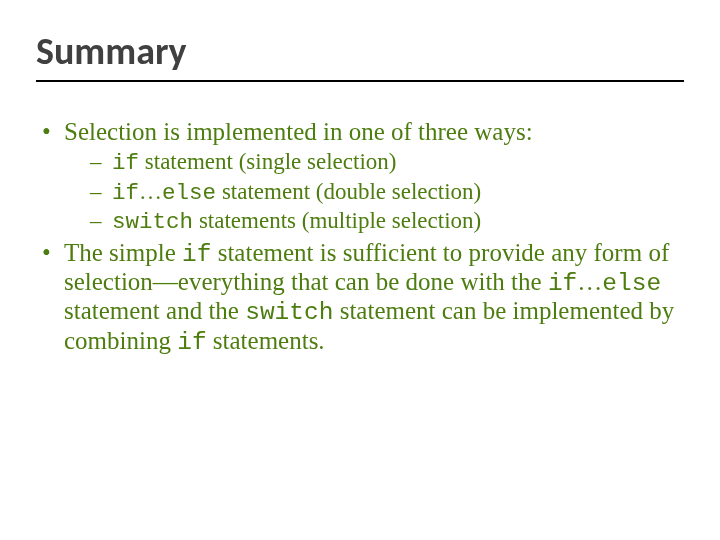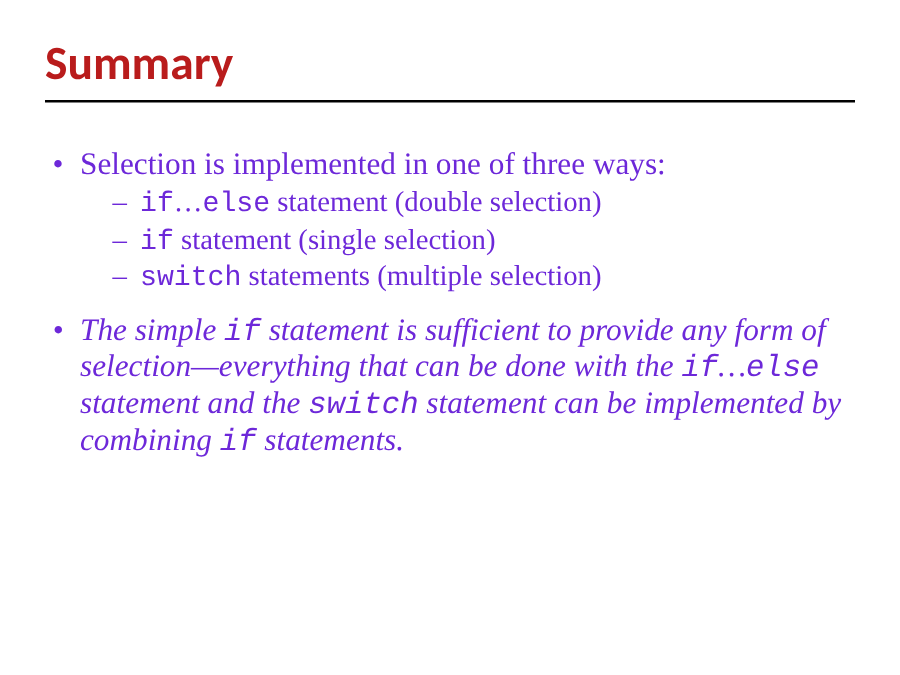--- a/index.html
+++ b/index.html
@@ -6,34 +6,34 @@
   html, body { width: 720px; height: 540px; background: #ffffff; font-family: Calibri, "Segoe UI", Arial, sans-serif; }
   .slide {
     width: 720px;
     height: 540px;
     padding: 28px 36px 36px 36px;
     position: relative;
   }
   .title {
     font-size: 38px;
     font-weight: 700;
-    color: #b91c1c;
+    color: #404040;
     margin-bottom: 6px;
     letter-spacing: 0px;
   }
   .rule {
     height: 2px;
     background: #000;
     width: 100%;
     margin-bottom: 36px;
   }
   .body {
     font-family: "Times New Roman", Times, serif;
     font-size: 25px;
-    color: #6d28d9;
+    color: #4d7c0f;
     line-height: 1.12;
   }
   ul.primary {
     list-style: none;
     padding-left: 0;
   }
   ul.primary > li {
     position: relative;
     padding-left: 28px;
     margin-bottom: 0px;
@@ -61,41 +61,40 @@
     content: "–";
     position: absolute;
     left: 0;
     top: 0;
   }
   code.mono {
     font-family: "Courier New", Courier, monospace;
     font-size: 0.98em;
   }
   .para2 {
-    margin-top: 14px;
-    font-style: italic;
+    margin-top: 2px;
   }
 </style>
 </head>
 <body>
 
 <div class="slide">
   <div class="title">Summary</div>
   <div class="rule"></div>
 
   <div class="body">
     <ul class="primary">
       <li>
         <span>Selection is implemented in one of three ways:</span>
         <ul class="secondary">
           <li>
-            <code class="mono">if</code><span>…</span><code class="mono">else</code><span> statement (double selection)</span>
+            <code class="mono">if</code><span> statement (single selection)</span>
           </li>
           <li>
-            <code class="mono">if</code><span> statement (single selection)</span>
+            <code class="mono">if</code><span>…</span><code class="mono">else</code><span> statement (double selection)</span>
           </li>
           <li>
             <code class="mono">switch</code><span> statements (multiple selection)</span>
           </li>
         </ul>
       </li>
       <li class="para2">
         <span>The simple </span><code class="mono">if</code><span> statement is sufficient to provide any form of selection—everything that can be done with the </span><code class="mono">if</code><span>…</span><code class="mono">else</code><span> statement and the </span><code class="mono">switch</code><span> statement can be implemented by combining </span><code class="mono">if</code><span> statements.</span>
       </li>
     </ul>

